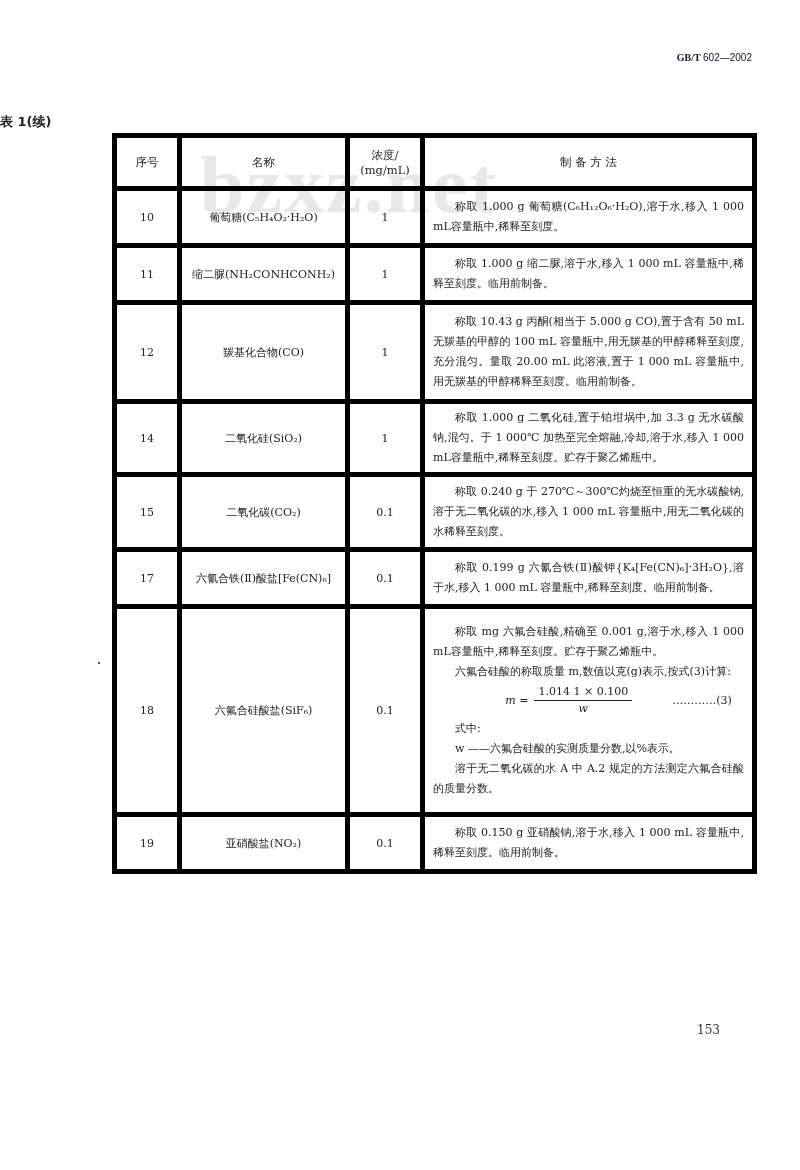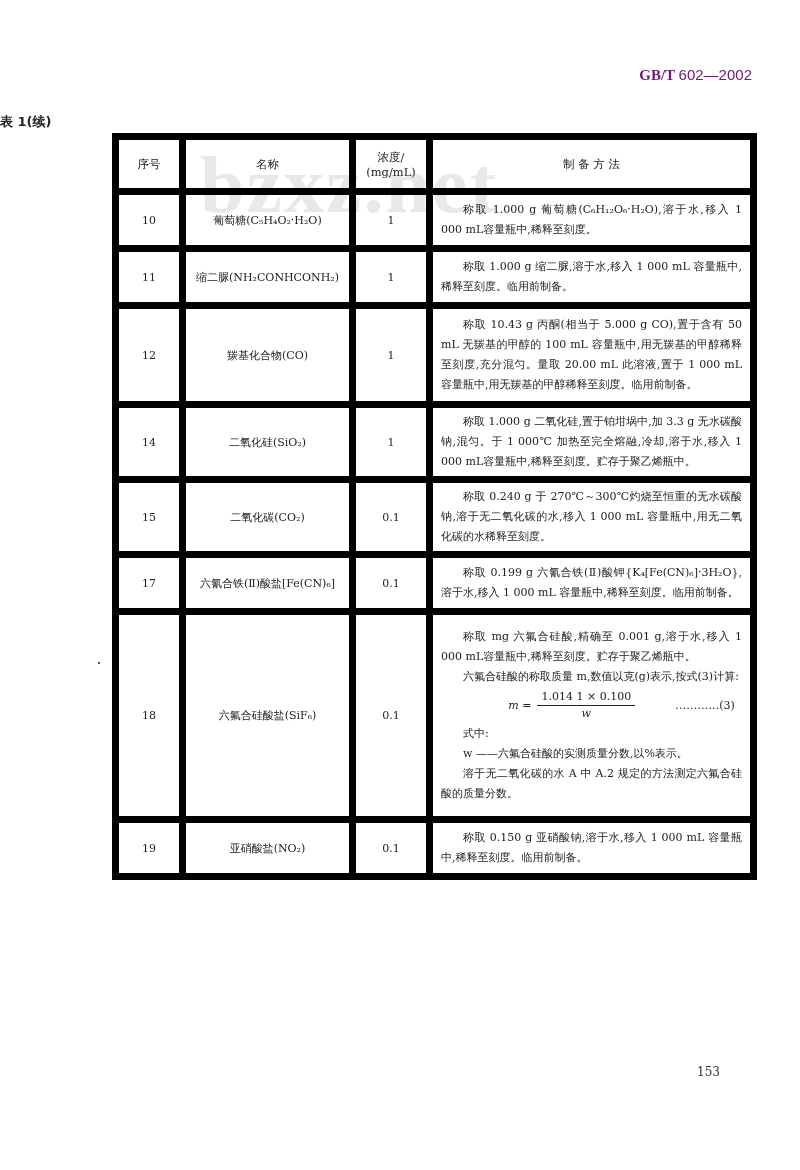--- a/index.html
+++ b/index.html
@@ -1,41 +1,41 @@
 <!DOCTYPE html>
 <html><head>
   <meta charset="utf-8">
   <style>
     html, body { margin: 0; padding: 0; background: #ffffff; }
     body { width: 800px; height: 1170px; position: relative; overflow: hidden;
            font-family: "DejaVu Serif", "Liberation Serif", serif; color: #222; }
-    .std-no { position: absolute; right: 48px; top: 66px; font-size: 15px; font-weight: bold;
-              font-family: "Liberation Serif", serif; color: #701a75; }
+    .std-no { position: absolute; right: 48px; top: 52px; font-size: 10px; font-weight: bold;
+              font-family: "Liberation Serif", serif; color: #0f172a; }
     .std-no .num { font-weight: normal; font-family: "Liberation Sans", sans-serif; }
     .tbl-title { position: absolute; left: 0; width: 800px; text-align: left; top: 113px;
                  font-size: 13px; font-weight: bold; font-family: "DejaVu Sans", sans-serif; }
     .watermark { position: absolute; left: 200px; top: 140px; font-size: 80px; font-weight: bold;
                  color: #e8e8e8; font-family: Liberation Serif, serif; letter-spacing: 2px;
                  z-index: 0; pointer-events: none; }
     table.std { position: absolute; left: 112px; top: 133px; width: 645px; border-collapse: collapse;
                 z-index: 1; font-size: 11px; }
-    table.std td, table.std th { border: 7px solid #000000; padding: 0; vertical-align: middle; }
+    table.std td, table.std th { border: 5px solid #000000; padding: 0; vertical-align: middle; }
     table.std th { font-weight: normal; height: 48px; font-size: 11.5px; }
     .c-no { width: 60px; text-align: center; }
     .c-name { width: 163px; text-align: center; }
     .c-conc { width: 70px; text-align: center; }
     .c-method { text-align: left; padding: 4px 8px !important; line-height: 20px; }
     .c-method p { margin: 0; text-indent: 2em; text-align: justify; }
     .formula { display: flex; align-items: center; justify-content: center; margin: 2px 0 2px 60px; }
     .frac { display: inline-flex; flex-direction: column; align-items: center; margin-left: 6px; }
     .frac .top { border-bottom: 1px solid #222; padding: 0 4px; line-height: 16px; }
     .frac .bot { line-height: 16px; font-style: italic; }
     .eq-no { margin-left: 40px; }
     .italic { font-style: italic; }
-    .page-no { position: absolute; left: 697px; top: 1065px; font-size: 12px; color: #333; }
+    .page-no { position: absolute; left: 697px; top: 1023px; font-size: 12px; color: #333; }
     .dot { position: absolute; left: 98px; top: 662px; width: 2px; height: 2px; background: #555; }
   </style>
 </head>
 <body>
 
 <div class="std-no">
   <span>GB/T</span>
   <span class="num">602—2002</span>
 </div>
 

